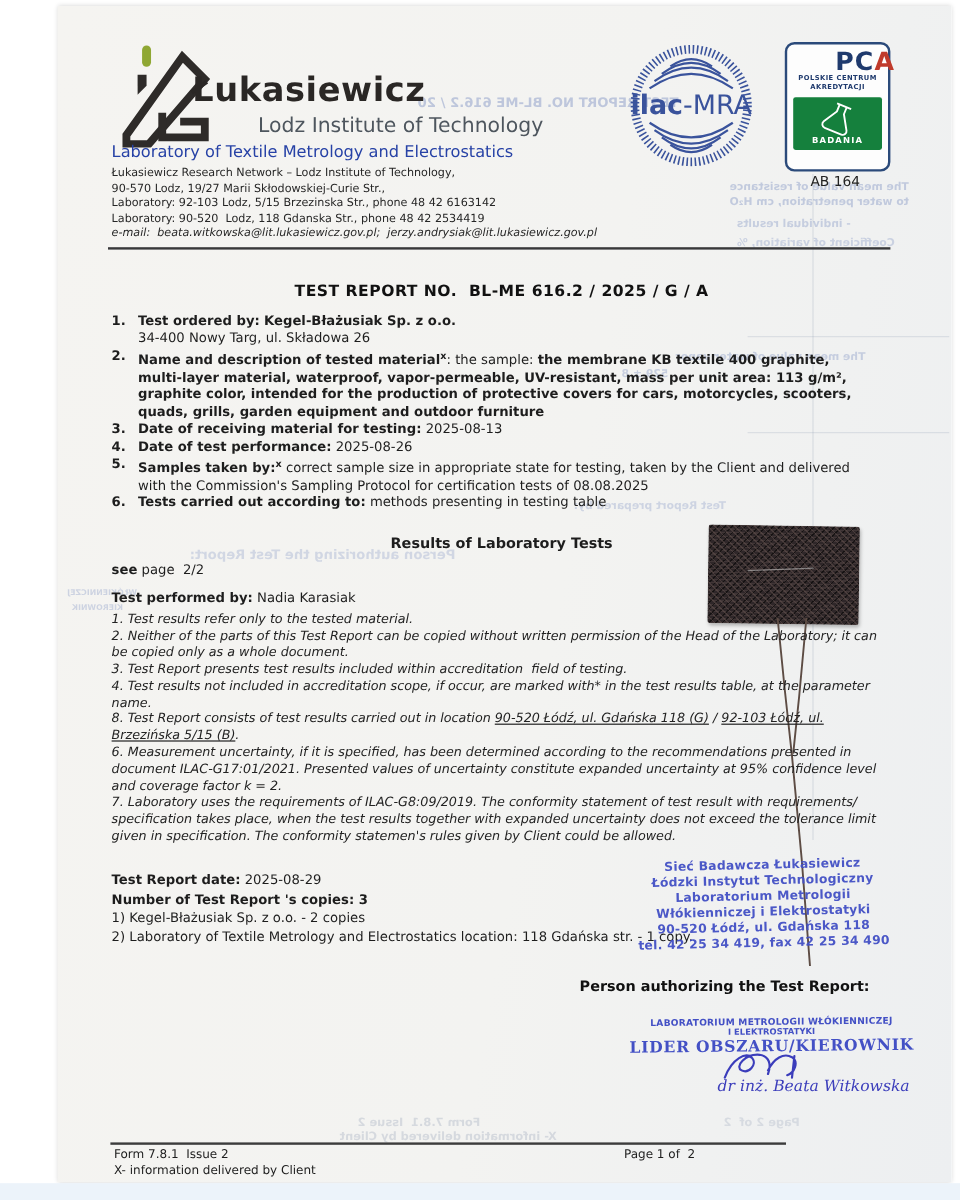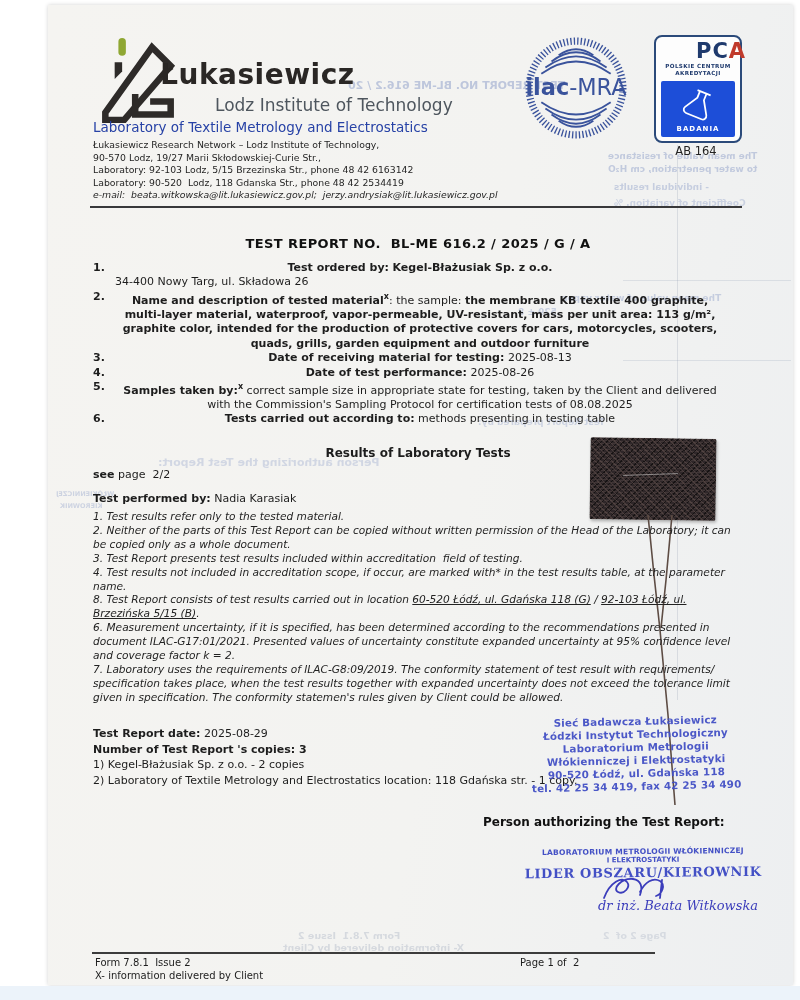--- a/index.html
+++ b/index.html
@@ -23,29 +23,29 @@
   .address{position:absolute;left:45px;top:134px;font-size:9.3px;line-height:12.6px;color:#262626;}
   .address .em{font-style:italic;}
   .hr-main{position:absolute;left:42px;top:201px;width:652px;height:2px;background:#38383a;}
   
   .ilac{position:absolute;left:477px;top:32px;width:102px;height:102px;}
   
   .pca{position:absolute;left:606px;top:30px;width:84px;height:104px;background:#fdfdfd;border:2px solid #2b4a7a;border-radius:8px;text-align:center;}
   .pca-word{font-size:21px;font-weight:bold;color:#1f3a6d;line-height:24px;margin-top:2px;letter-spacing:1px;padding-left:40px;}
   .pca-word .a{color:#c03a2b;}
   .pca-small{font-size:5.6px;font-weight:bold;color:#1f3a6d;line-height:7px;letter-spacing:.4px;}
-  .pca-box{margin:4px 5px 0 5px;height:56px;background:#1d4ed8;border-radius:2px;position:relative;}
+  .pca-box{margin:4px 5px 0 5px;height:44px;background:#15803d;border-radius:2px;position:relative;}
   .pca-box .badania{position:absolute;bottom:4px;left:0;right:0;font-size:7px;font-weight:bold;color:#fff;letter-spacing:1px;}
   .ab{position:absolute;left:606px;top:139px;width:84px;text-align:center;font-size:11.5px;color:#222;}
   
   .rpt-title{position:absolute;left:120px;top:231px;width:500px;text-align:center;font-size:13px;font-weight:bold;letter-spacing:.4px;color:#111;}
   .list{position:absolute;left:45px;top:256px;width:632px;font-size:11px;line-height:14.4px;}
   .li{display:flex;}
   .li .no{width:22px;flex:none;font-weight:bold;}
-  .li .itxt{flex:1;text-align:center;}
+  .li .itxt{flex:1;}
   .b{font-weight:bold;}
   sup{font-size:8px;font-weight:bold;}
   .sub-line{margin-left:22px;}
   
   .results-h{position:absolute;left:120px;top:441px;width:500px;text-align:center;font-size:12px;font-weight:bold;}
   .seepage{position:absolute;left:45px;top:463px;font-size:11px;}
   .performed{position:absolute;left:45px;top:487px;font-size:11px;}
   
   .swatch{
     position:absolute;left:542px;top:433px;width:126px;height:82px;
@@ -212,21 +212,21 @@
   <svg class="threads" viewBox="0 0 745 980">
     <polyline points="600,510 606,570 612,625 620,710 627,800" fill="none" stroke="#5d4c44" stroke-width="1.6"></polyline>
     <polyline points="624,510 618,575 613,623" fill="none" stroke="#5d4c44" stroke-width="1.6"></polyline>
   </svg>
 
   <div class="notes">
     <p>1.  Test results refer only to the tested material.</p>
     <p>2.  Neither of the parts of this Test Report can be copied without written permission of the Head of the Laboratory; it can be copied only as a whole document.</p>
     <p>3.  Test Report presents test results included within accreditation&nbsp; field of testing.</p>
     <p>4.  Test results not included in accreditation scope, if occur, are marked with* in the test results table, at the parameter name.</p>
-    <p><span>8.  Test Report consists of test results carried out in location </span><span class="u">60-520 Łódź, ul. Gdańska 118 (G)</span><span> / </span><span class="u">92-103 Łódź, ul. Brzezińska 5/15 (B)</span><span>.</span></p>
+    <p><span>8.  Test Report consists of test results carried out in location </span><span class="u">90-520 Łódź, ul. Gdańska 118 (G)</span><span> / </span><span class="u">92-103 Łódź, ul. Brzezińska 5/15 (B)</span><span>.</span></p>
     <p>6.  Measurement uncertainty, if it is specified, has been determined according to the recommendations presented in document ILAC-G17:01/2021. Presented values of uncertainty constitute expanded uncertainty at 95% confidence level&nbsp; and coverage factor k = 2.</p>
     <p>7.  Laboratory uses the requirements of ILAC-G8:09/2019. The conformity statement of test result with requirements/ specification takes place, when the test results together with expanded uncertainty does not exceed the tolerance limit given in specification. The conformity statemen's rules given by Client could be allowed.</p>
   </div>
 
   <div class="issue">
     <div><span class="b">Test Report date:</span><span> 2025-08-29</span></div>
     <div class="b">Number of Test Report 's copies: 3</div>
     <div>1) Kegel-Błażusiak Sp. z o.o. - 2 copies</div>
     <div>2) Laboratory of Textile Metrology and Electrostatics location: 118 Gdańska str. - 1 copy.</div>
   </div>

